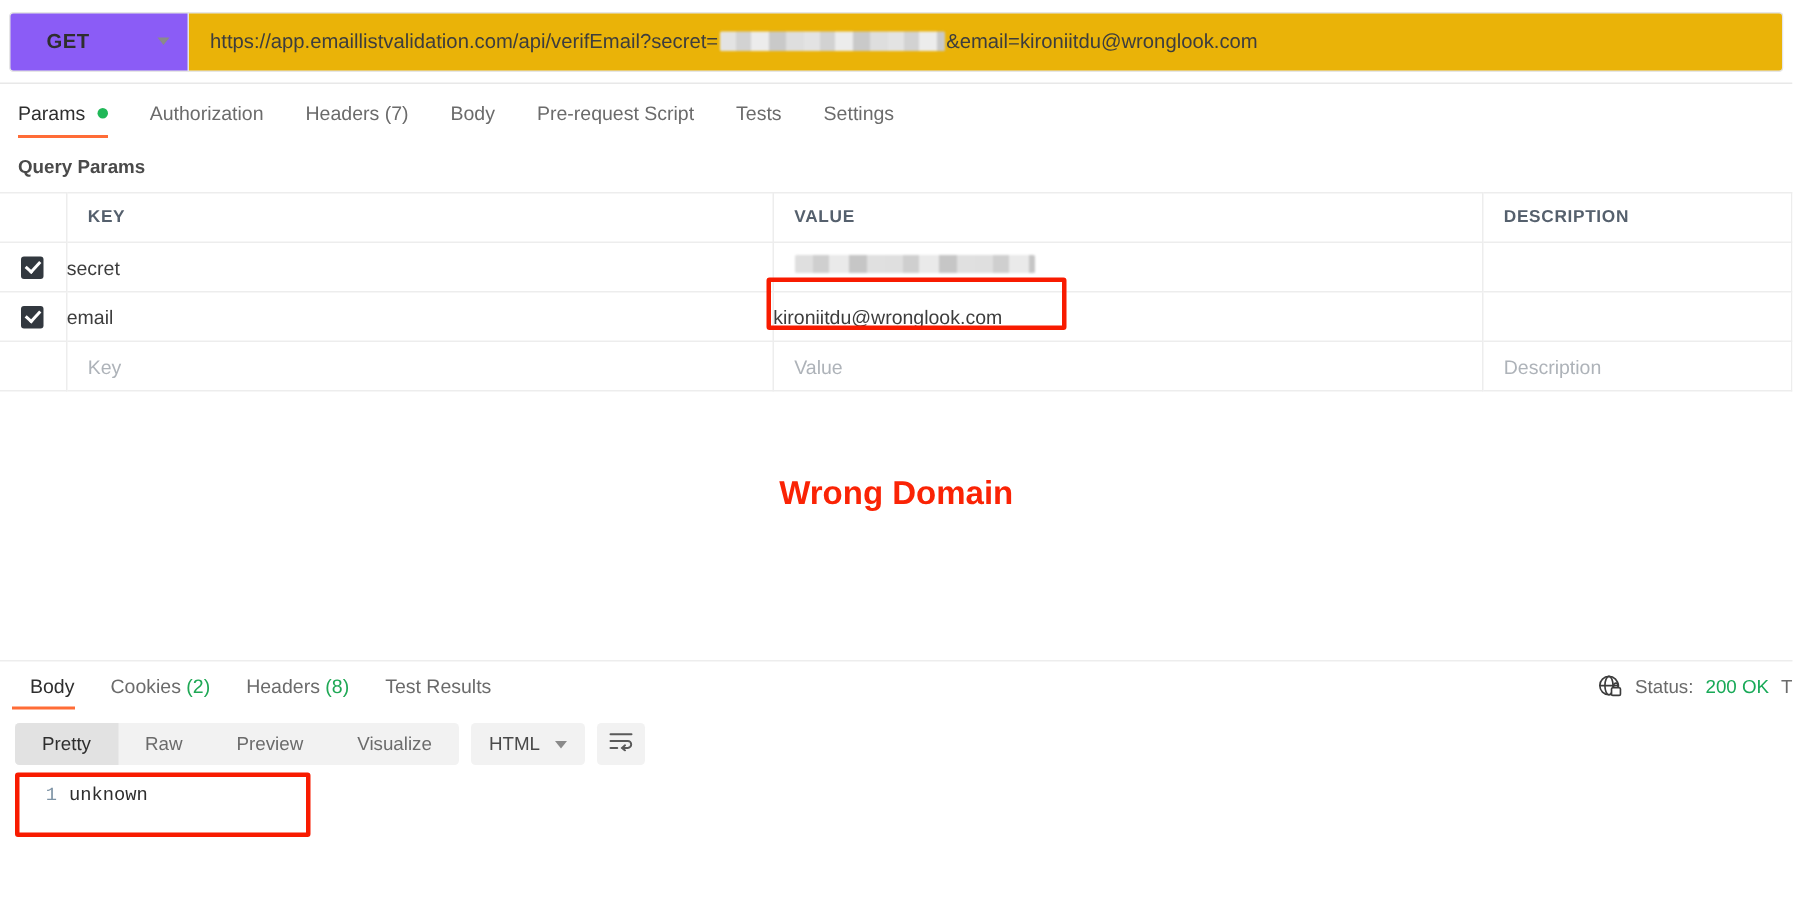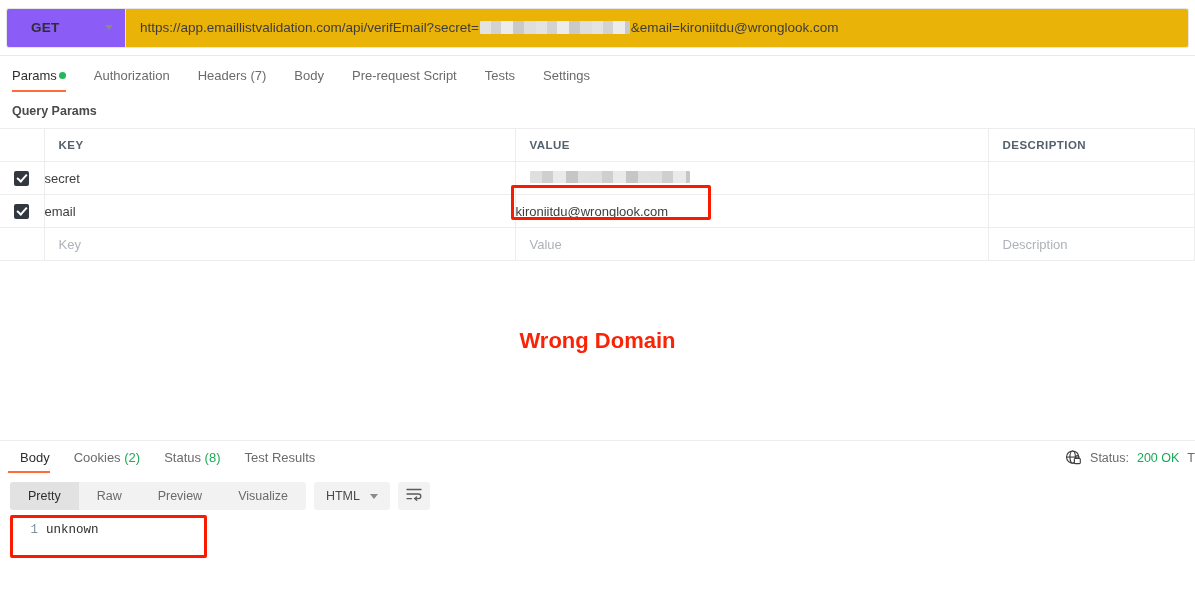--- a/index.html
+++ b/index.html
@@ -75,21 +75,21 @@
     padding-left: 12px;
     gap: 0;
   }
   .req-tab {
     font-size: 13px;
     color: #6b6b6b;
     padding: 0 14px 9px 14px;
     cursor: pointer;
     position: relative;
     white-space: nowrap;
-    display: flex; align-items: center; gap: 2px;
+    display: flex; align-items: center; gap: 8px;
   }
   .req-tab:first-child { padding-left: 0; }
   .req-tab.active { color: #2e2e2e; }
   .req-tab.active::after {
     content: "";
     position: absolute;
     left: 0; right: 14px; bottom: 0;
     height: 2px;
     background: #ff6c37;
   }
@@ -182,21 +182,21 @@
     border-radius: 2px;
     pointer-events: none;
   }
   #hl-email { left: 511px; top: 185px; width: 200px; height: 35px; }
   #hl-body  { left: 10px;  top: 515px; width: 197px; height: 43px; }
 
   
   .annotation {
     position: absolute;
     left: 0; right: 0;
-    top: 328px;
+    top: 316px;
     text-align: center;
     color: #fa2305;
     font-size: 22px;
     font-weight: bold;
   }
 
   
   .resp-divider {
     position: absolute;
     left: 0; right: 0; top: 440px;
@@ -400,21 +400,21 @@
 <div class="resp-divider"></div>
 <div class="resp-pane">
 
   <div class="resp-tabs-row">
     <div class="resp-tab active">Body</div>
     <div class="resp-tab">
       <span>Cookies</span>
       <span class="cnt-green">(2)</span>
     </div>
     <div class="resp-tab">
-      <span>Status</span>
+      <span>Headers</span>
       <span class="cnt-green">(8)</span>
     </div>
     <div class="resp-tab">Test Results</div>
 
     <div class="status-group">
       <span>
         <svg class="globe-lock" viewBox="0 0 20 20" fill="none" stroke="#3c3c3c" stroke-width="1.3">
           <circle cx="9" cy="9.5" r="7.2"></circle>
           <ellipse cx="9" cy="9.5" rx="3.2" ry="7.2"></ellipse>
           <line x1="1.9" y1="9.5" x2="16.1" y2="9.5"></line>

